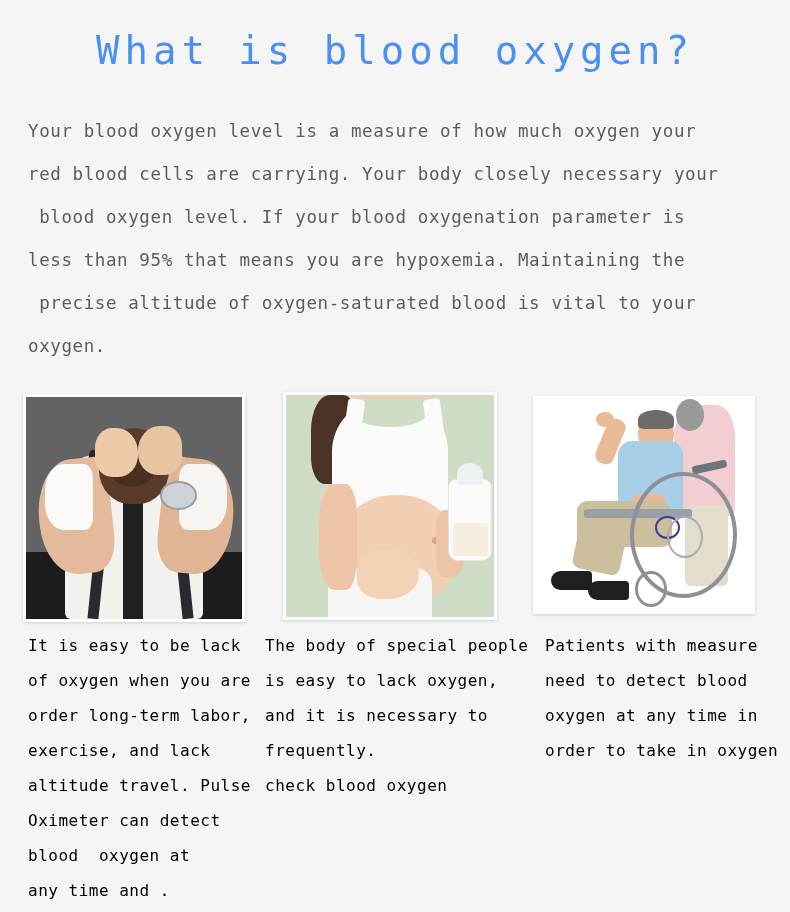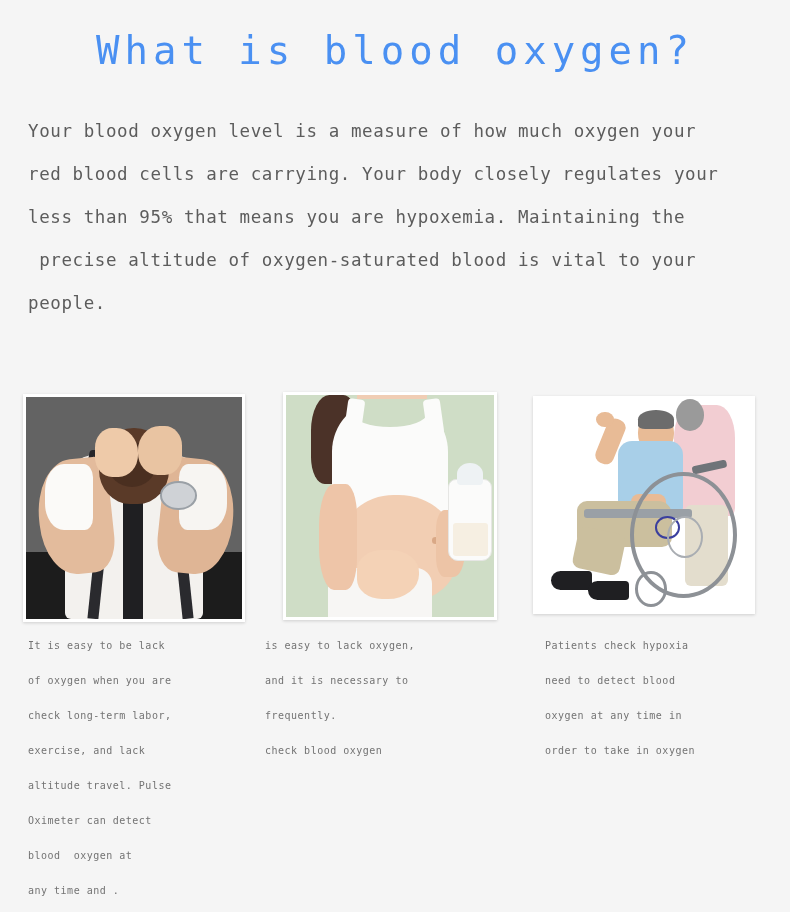--- a/index.html
+++ b/index.html
@@ -304,44 +304,45 @@
   
   .captions {
     position: absolute;
     left: 0;
     top: 628px;
     width: 790px;
     height: 280px;
   }
   .caption {
     position: absolute;
-    color: #737373;
-    font-size: 10px;
+    color: #000000;
+    font-size: 16px;
     line-height: 35px;
     letter-spacing: 0.5px;
     font-family: "DejaVu Sans Mono", "Liberation Mono", monospace;
   }
   .caption .ln { display: block; white-space: pre; }
   .caption.c1 { left: 28px;  top: 0px; width: 225px; }
   .caption.c2 { left: 265px; top: 0px; width: 262px; }
   .caption.c3 { left: 545px; top: 0px; width: 232px; }
 </style>
 </head>
 <body>
 
 <div class="page">
 
   <div class="title">What is blood oxygen?</div>
 
   <div class="intro">
     <span class="ln">Your blood oxygen level is a measure of how much oxygen your</span>
-    <span class="ln">red blood cells are carrying. Your body closely regulates your</span>
+    <span class="ln">red blood cells are carrying. Your body closely necessary your</span>
+    <span class="ln c2"> blood oxygen level. If your blood oxygenation parameter is</span>
     <span class="ln">less than 95% that means you are hypoxemia. Maintaining the</span>
     <span class="ln c2"> precise altitude of oxygen-saturated blood is vital to your</span>
-    <span class="ln">people.</span>
+    <span class="ln">oxygen.</span>
   </div>
 
   <div class="photo-row">
 
     <div class="photo-frame p1">
       <div class="photo ph-gray">
         <div class="table"></div>
         <div class="torso"></div>
         <div class="collar-l"></div>
         <div class="collar-r"></div>
@@ -403,37 +404,38 @@
       </div>
     </div>
 
   </div>
 
   <div class="captions">
 
     <div class="caption c1">
       <span class="ln">It is easy to be lack</span>
       <span class="ln">of oxygen when you are</span>
-      <span class="ln">check long-term labor,</span>
+      <span class="ln">order long-term labor,</span>
       <span class="ln">exercise, and lack</span>
       <span class="ln">altitude travel. Pulse</span>
       <span class="ln">Oximeter can detect</span>
       <span class="ln">blood  oxygen at</span>
       <span class="ln">any time and .</span>
     </div>
 
     <div class="caption c2">
+      <span class="ln">The body of special people</span>
       <span class="ln">is easy to lack oxygen,</span>
       <span class="ln">and it is necessary to</span>
       <span class="ln">frequently.</span>
       <span class="ln">check blood oxygen</span>
     </div>
 
     <div class="caption c3">
-      <span class="ln">Patients check hypoxia</span>
+      <span class="ln">Patients with measure</span>
       <span class="ln">need to detect blood</span>
       <span class="ln">oxygen at any time in</span>
       <span class="ln">order to take in oxygen</span>
     </div>
 
   </div>
 
 </div>
 
 </body></html>

